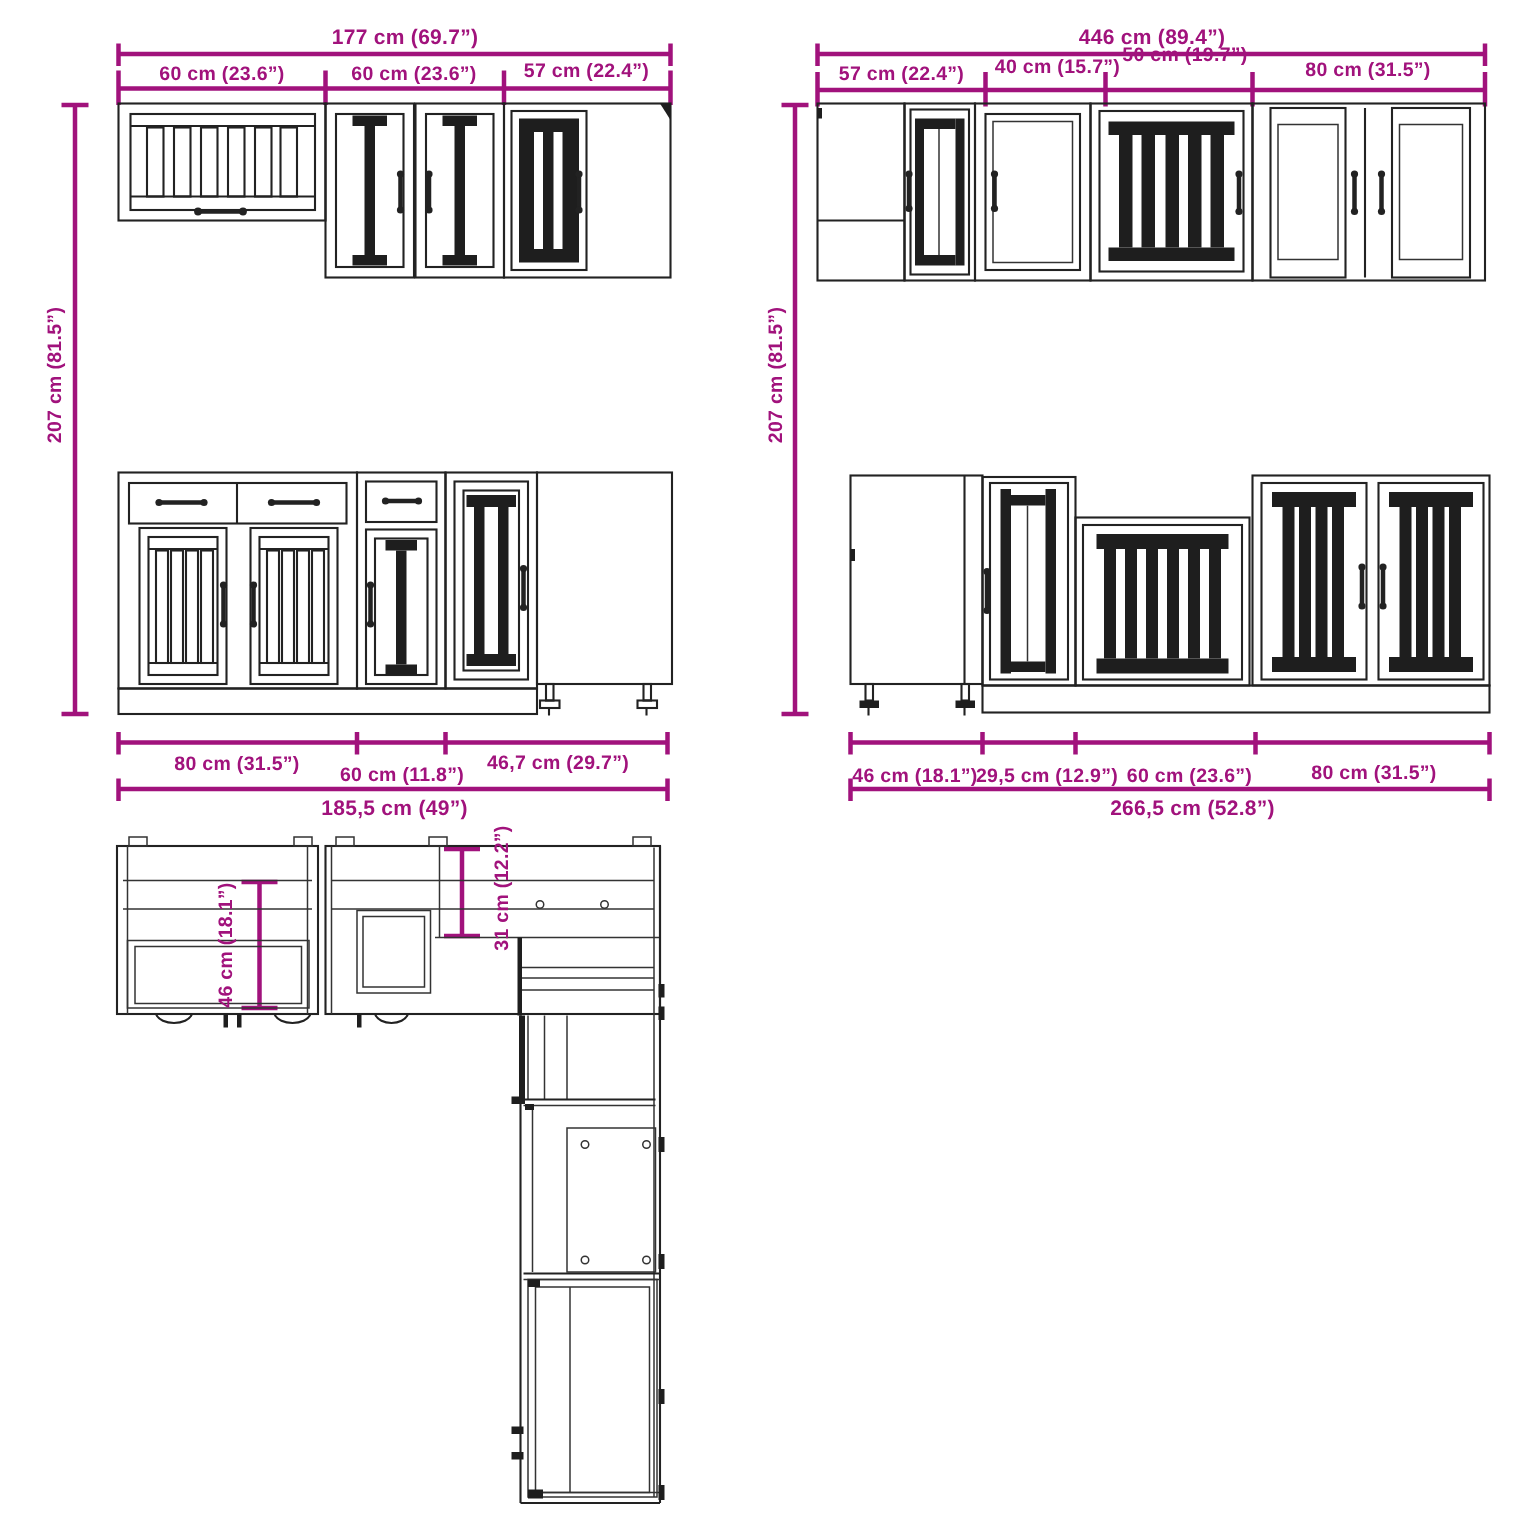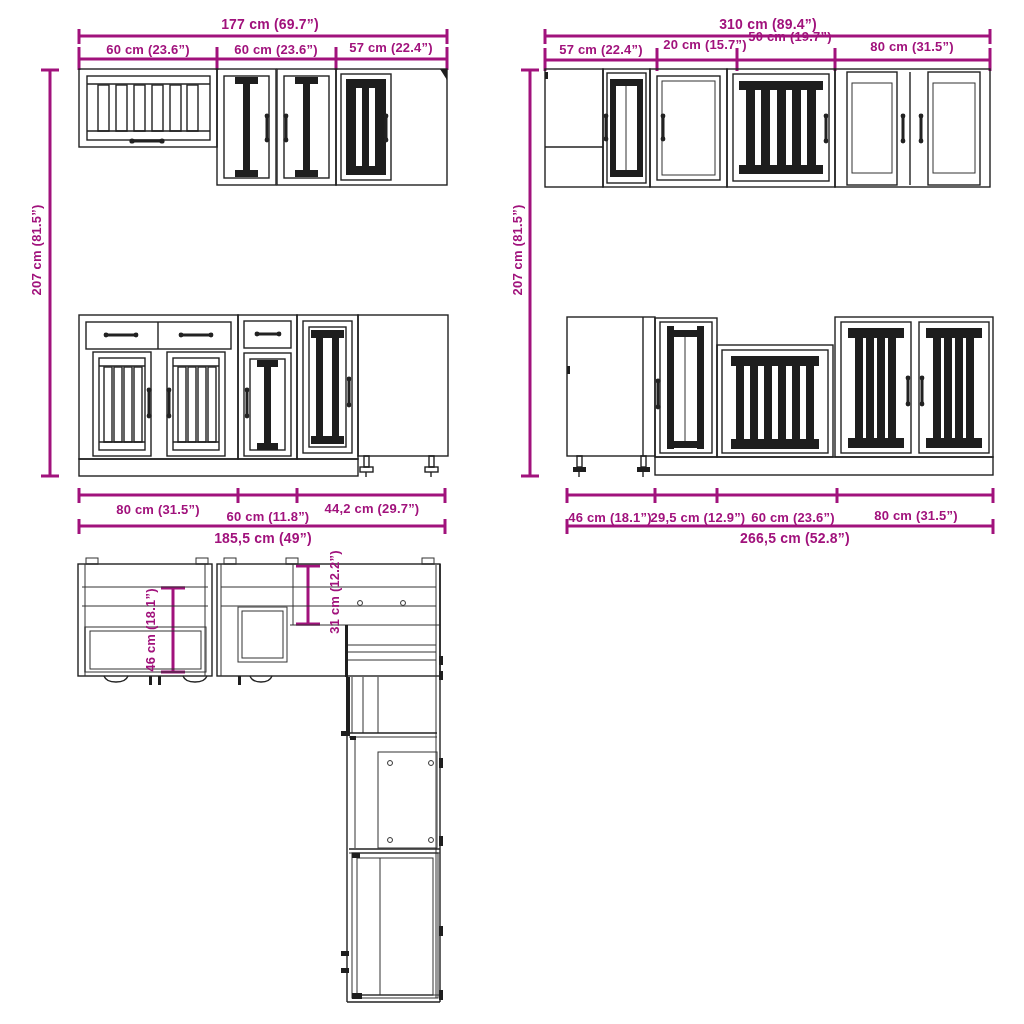--- a/index.html
+++ b/index.html
@@ -391,30 +391,30 @@
     <rect class="dk" x="439" y="990" width="4" height="10"></rect>
   </g>
 </svg>
 
   <div class="dlab lg" style="left:270px;top:24px">177 cm (69.7”)</div>
   <div class="dlab" style="left:148px;top:49px">60 cm (23.6”)</div>
   <div class="dlab" style="left:276px;top:49px">60 cm (23.6”)</div>
   <div class="dlab" style="left:391px;top:47px">57 cm (22.4”)</div>
   <div class="dlab vert" style="left:36px;top:250px">207 cm (81.5”)</div>
 
-  <div class="dlab lg" style="left:768px;top:24px">310 cm (89.4”)</div>
+  <div class="dlab lg" style="left:768px;top:24px">446 cm (89.4”)</div>
   <div class="dlab" style="left:601px;top:49px">57 cm (22.4”)</div>
-  <div class="dlab" style="left:705px;top:44px">20 cm (15.7”)</div>
+  <div class="dlab" style="left:705px;top:44px">40 cm (15.7”)</div>
   <div class="dlab" style="left:790px;top:36px">50 cm (19.7”)</div>
   <div class="dlab" style="left:912px;top:46px">80 cm (31.5”)</div>
   <div class="dlab vert" style="left:517px;top:250px">207 cm (81.5”)</div>
 
   <div class="dlab" style="left:158px;top:509px">80 cm (31.5”)</div>
   <div class="dlab" style="left:268px;top:516px">60 cm (11.8”)</div>
-  <div class="dlab" style="left:372px;top:508px">44,2 cm (29.7”)</div>
+  <div class="dlab" style="left:372px;top:508px">46,7 cm (29.7”)</div>
   <div class="dlab lg" style="left:263px;top:538px">185,5 cm (49”)</div>
 
   <div class="dlab" style="left:610px;top:517px">46 cm (18.1”)</div>
   <div class="dlab" style="left:698px;top:517px">29,5 cm (12.9”)</div>
   <div class="dlab" style="left:793px;top:517px">60 cm (23.6”)</div>
   <div class="dlab" style="left:916px;top:515px">80 cm (31.5”)</div>
   <div class="dlab lg" style="left:795px;top:538px">266,5 cm (52.8”)</div>
 
   <div class="dlab vert" style="left:150px;top:630px">46 cm (18.1”)</div>
   <div class="dlab vert" style="left:334px;top:592px">31 cm (12.2”)</div>

